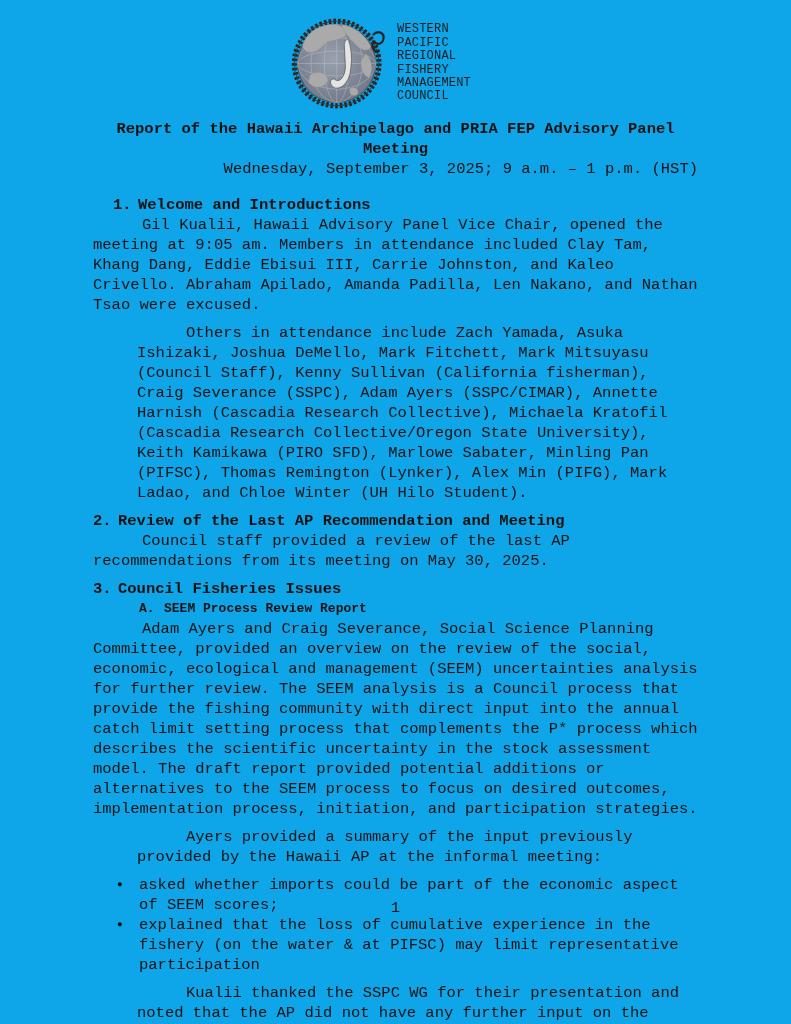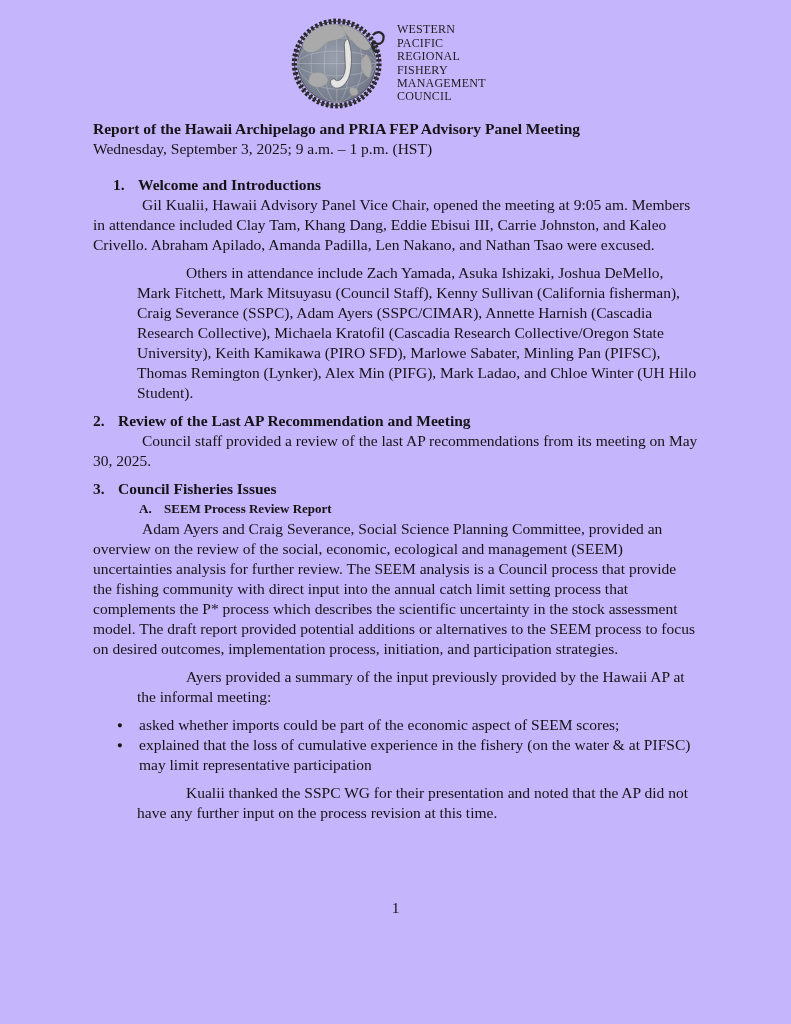--- a/index.html
+++ b/index.html
@@ -1,22 +1,22 @@
 <!DOCTYPE html>
 <html><head>
 <meta charset="utf-8">
 <style>
   html, body { margin: 0; padding: 0; background: #e8e8e8; }
   .page {
     position: relative;
     width: 791px;
     height: 1024px;
     margin: 0 auto;
-    background: #c4b5fd;
-    font-family: Liberation Serif, serif;
+    background: #0ea5e9;
+    font-family: Liberation Mono, monospace;
     font-size: 15.5px;
     line-height: 20px;
     color: #141414;
     overflow: hidden;
   }
 
   
   .logo-block {
     position: absolute;
     left: 291px;
@@ -42,24 +42,25 @@
     position: absolute;
     left: 93px;
     top: 0;
     width: 605px;
     padding-top: 119px;
   }
   .doc-title {
     margin: 0;
     font-size: 15.5px;
     font-weight: bold;
+    text-align: center;
   }
   .doc-date {
     margin: 0;
-    text-align: left;
+    text-align: right;
   }
   .sec-heading {
     margin: 8px 0 0 0;
     font-size: 15.5px;
     font-weight: bold;
   }
   .sec-heading.first { margin-top: 16px; margin-left: 20px; }
   .h-num { display: inline-block; width: 25px; }
   .sub-heading {
     margin: 0 0 0 46px;

